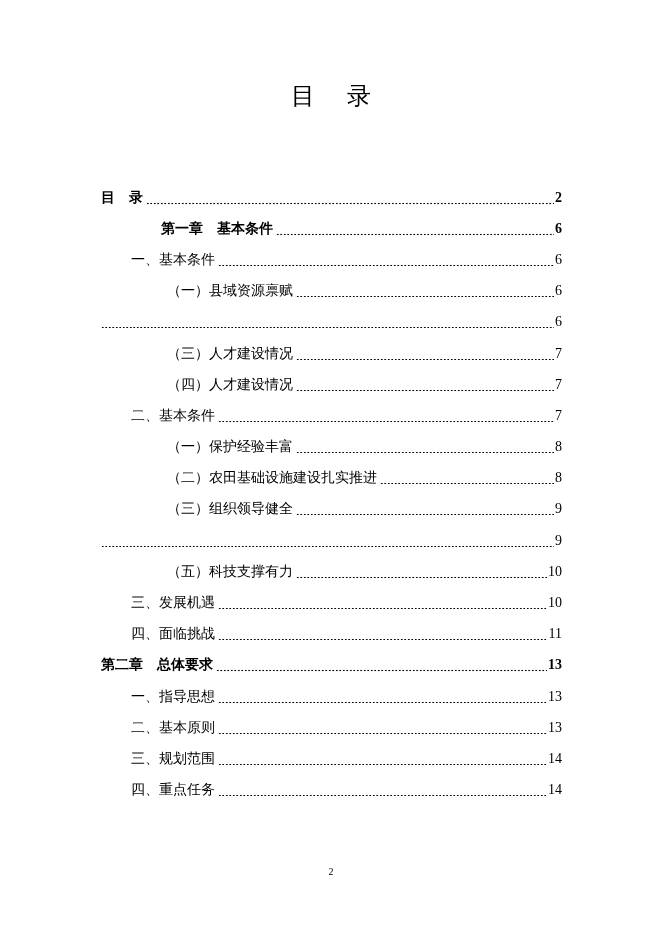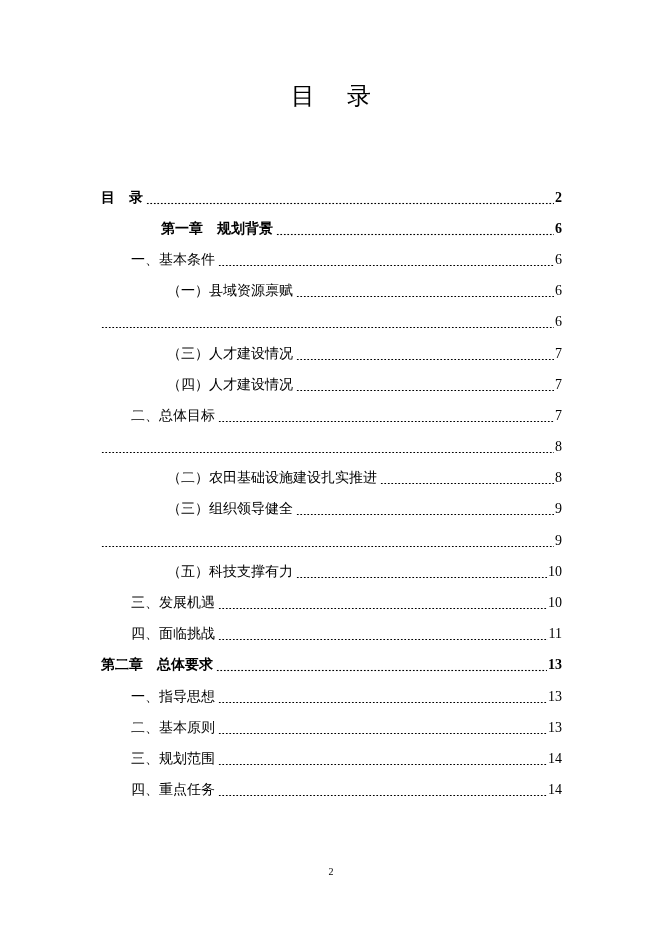--- a/index.html
+++ b/index.html
@@ -36,21 +36,21 @@
 
 <div class="toc">
 
   <div class="row bold lvl0">
     <span class="label"><span>目</span><span class="sp"></span><span>录</span></span>
     <span class="leader"></span>
     <span class="page">2</span>
   </div>
 
   <div class="row bold lvl1b">
-    <span class="label"><span>第一章</span><span class="sp"></span><span>规划背景</span></span>
+    <span class="label"><span>第一章</span><span class="sp"></span><span>基本条件</span></span>
     <span class="leader"></span>
     <span class="page">6</span>
   </div>
 
   <div class="row lvl1">
     <span class="label">一、基本条件</span>
     <span class="leader"></span>
     <span class="page">6</span>
   </div>
 
@@ -71,26 +71,27 @@
     <span class="page">7</span>
   </div>
 
   <div class="row lvl2">
     <span class="label">（四）人才建设情况</span>
     <span class="leader"></span>
     <span class="page">7</span>
   </div>
 
   <div class="row lvl1">
-    <span class="label">二、总体目标</span>
+    <span class="label">二、基本条件</span>
     <span class="leader"></span>
     <span class="page">7</span>
   </div>
 
   <div class="row lvl2">
+    <span class="label">（一）保护经验丰富</span>
     <span class="leader"></span>
     <span class="page">8</span>
   </div>
 
   <div class="row lvl2">
     <span class="label">（二）农田基础设施建设扎实推进</span>
     <span class="leader"></span>
     <span class="page">8</span>
   </div>
 

